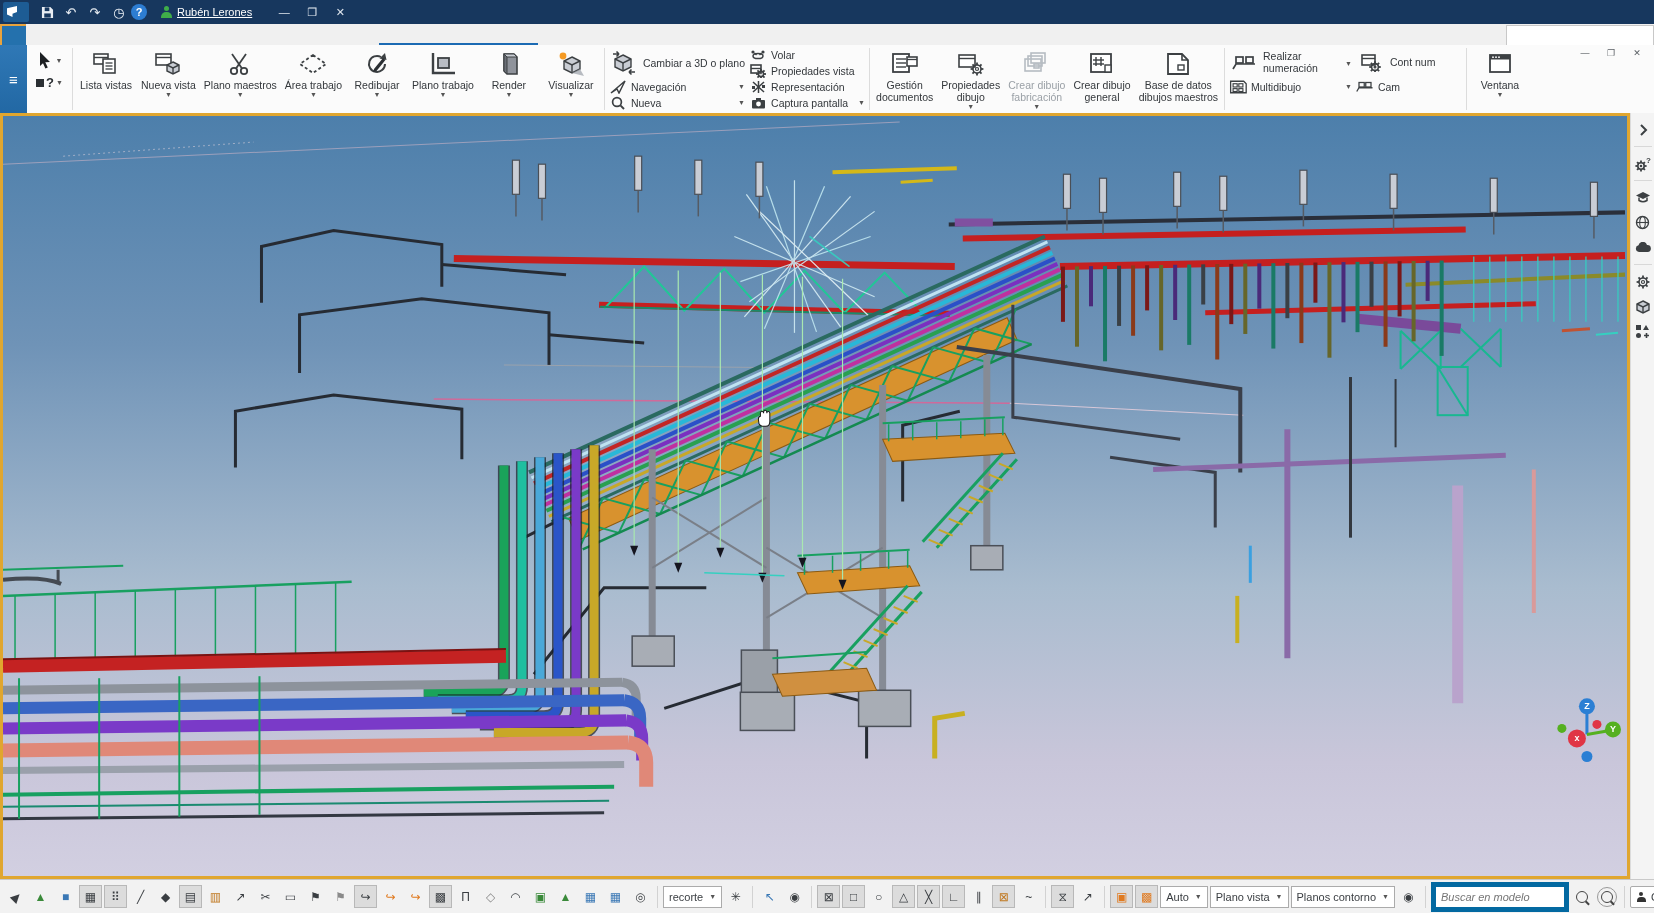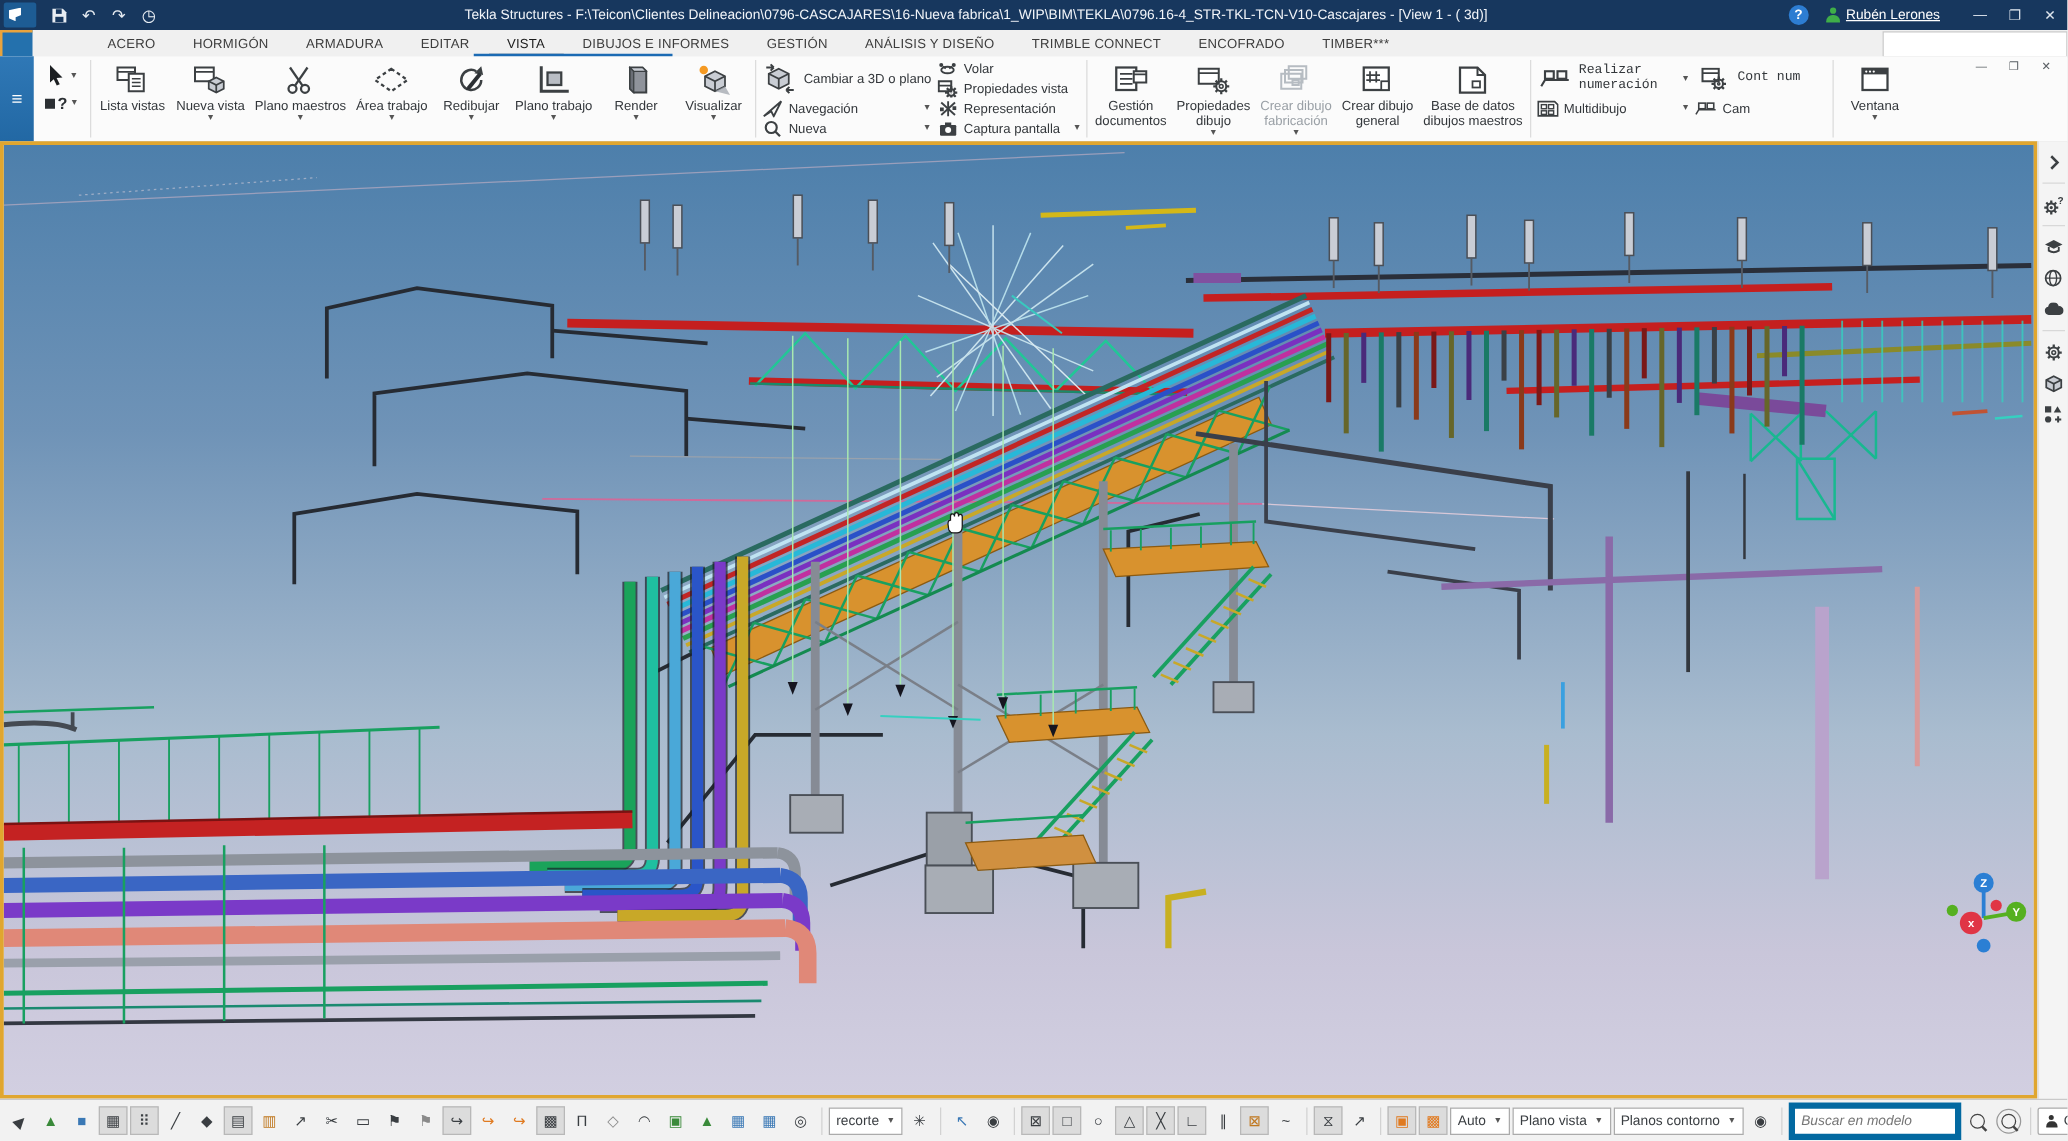--- a/index.html
+++ b/index.html
@@ -54,21 +54,21 @@
   .bigbtn .blabel{white-space:pre-line;}
   .bigbtn.disabled{color:#9aa0a6;}
   .bigbtn.disabled svg *{stroke:#b6bcc2 !important;fill:none;}
   .smallcols{display:flex;gap:4px;padding:3px 4px;}
   .smallcol{display:flex;flex-direction:column;gap:1px;}
   .smallrow{display:flex;align-items:center;gap:4px;font-size:10.5px;color:#33373b;height:15px;white-space:nowrap;}
   .smallrow.tall{height:30px;}
   .smallrow .sicon{width:18px;display:flex;justify-content:center;align-items:center;}
   .smallrow.tall .sicon{width:30px;}
   .smallrow .scaret{margin-left:auto;font-size:7px;color:#555;padding-left:6px;}
-  .two-line{white-space:normal;width:72px;line-height:1.1;font-family:Liberation Mono, monospace;}
+  .two-line{white-space:normal;width:72px;line-height:1.1;}
   #mdi-ctls{position:absolute;right:4px;top:1px;display:flex;}
   .mdi{width:26px;height:13px;display:flex;align-items:center;justify-content:center;color:#5a5f64;font-size:9px;}
   
   #viewport{position:absolute;left:0;top:113px;right:24px;bottom:34px;border:3px solid #e0a62f;box-sizing:border-box;
             background:linear-gradient(180deg,#4d7fab 0%,#6f93b7 30%,#a9bccf 62%,#c9c6da 85%,#d2cfe1 100%);}
   #scene{position:absolute;inset:0;width:100%;height:100%;}
   
   #sidepanel{position:absolute;right:0;top:113px;width:24px;bottom:0;background:#f4f4f4;border-left:1px solid #dcdcdc;
              display:flex;flex-direction:column;align-items:center;padding-top:6px;gap:4px;box-sizing:border-box;}
   .sp-icon{width:20px;height:21px;display:flex;align-items:center;justify-content:center;color:#3c4043;}
@@ -106,50 +106,36 @@
         <svg width="13" height="13" viewBox="0 0 14 14">
           <path d="M1,1 h9 l3,3 v9 h-12 Z" fill="#e8edf3"></path>
           <rect x="4" y="1.5" width="5" height="4" fill="#17375e"></rect>
           <rect x="3.5" y="8" width="7" height="4.5" fill="#17375e"></rect>
         </svg>
       </div>
       <div class="qa-btn">↶</div>
       <div class="qa-btn">↷</div>
       <div class="qa-btn">◷</div>
     </div>
-  <div id="title-text">Tekla Structures - F:\Teicon\Clientes Delineacion\0796-CASCAJARES\16-Nueva fabrica\1_WIP\BIM\TEKLA\0796.16-4_STR-TKL-TCN-V10-Cascajares  - [View 1 - ( 3d)]</div>
   <div id="titlebar-right">
     <div id="help-circle">?</div>
     <div id="user-chip">
       <span id="user-icon"></span>
       <span>Rubén Lerones</span>
     </div>
     <div id="win-ctls" style="display:flex;">
         <div class="win-ctl">—</div>
         <div class="win-ctl">❐</div>
         <div class="win-ctl">✕</div>
       </div>
   </div>
 </div>
 
 <div id="tabrow">
   <div id="file-square"></div>
-  <div id="tabs">
-      <div class="tab">ACERO</div>
-      <div class="tab">HORMIGÓN</div>
-      <div class="tab">ARMADURA</div>
-      <div class="tab">EDITAR</div>
-      <div class="tab active">VISTA</div>
-      <div class="tab">DIBUJOS E INFORMES</div>
-      <div class="tab">GESTIÓN</div>
-      <div class="tab">ANÁLISIS Y DISEÑO</div>
-      <div class="tab">TRIMBLE CONNECT</div>
-      <div class="tab">ENCOFRADO</div>
-      <div class="tab">TIMBER***</div>
-    </div>
   <div id="tab-accent"></div>
   <div id="ribbon-search">
     <input type="text" value="ware" style="">
     <span class="x">✕</span>
   </div>
 </div>
 
 <div id="ribbon">
   <div id="hamburger-strip">≡</div>
   <div id="tool-col">

